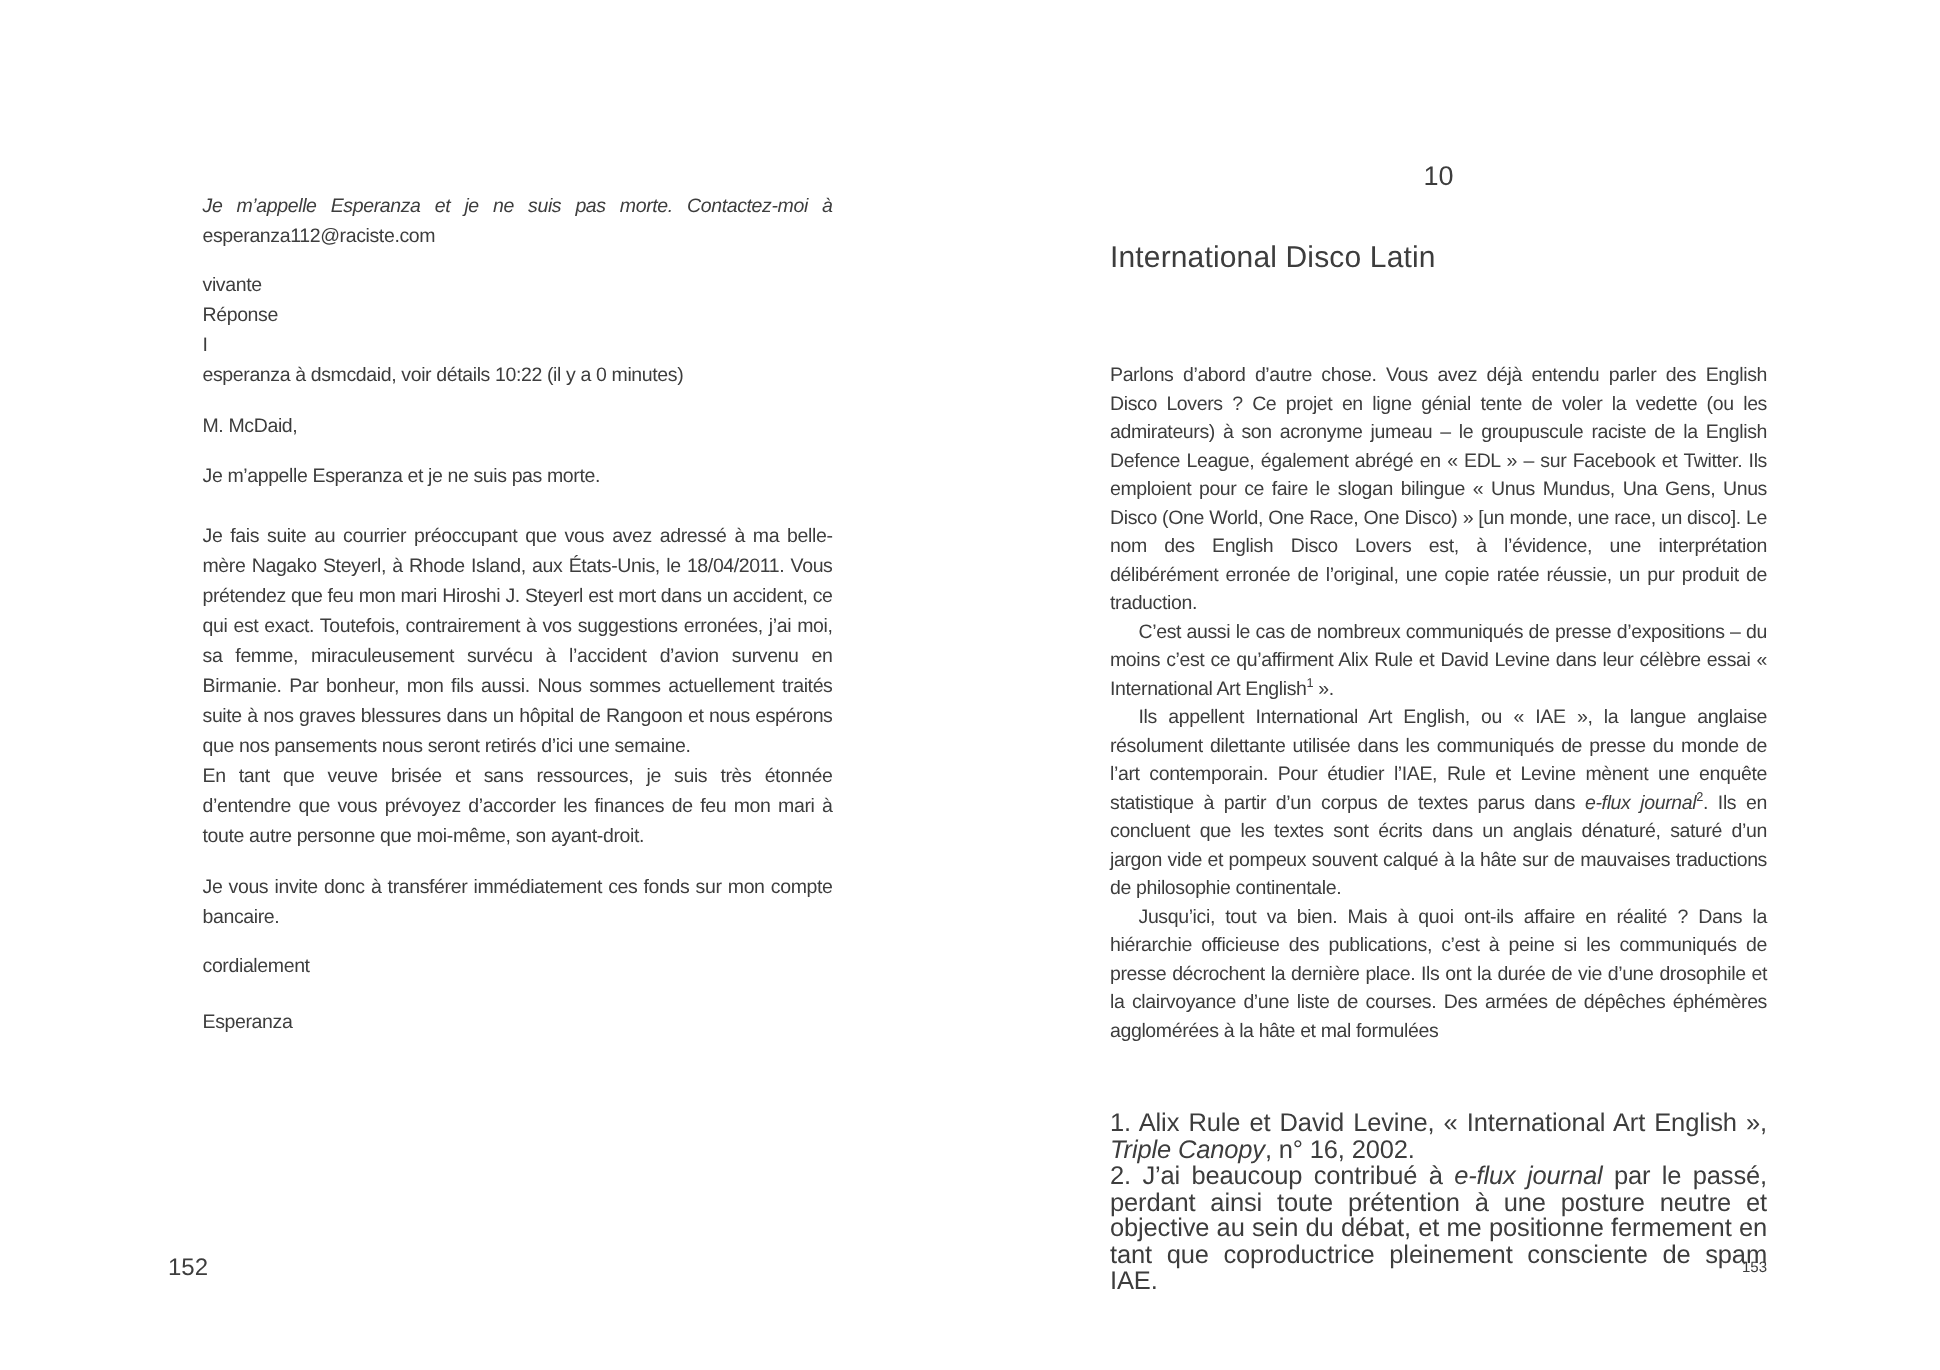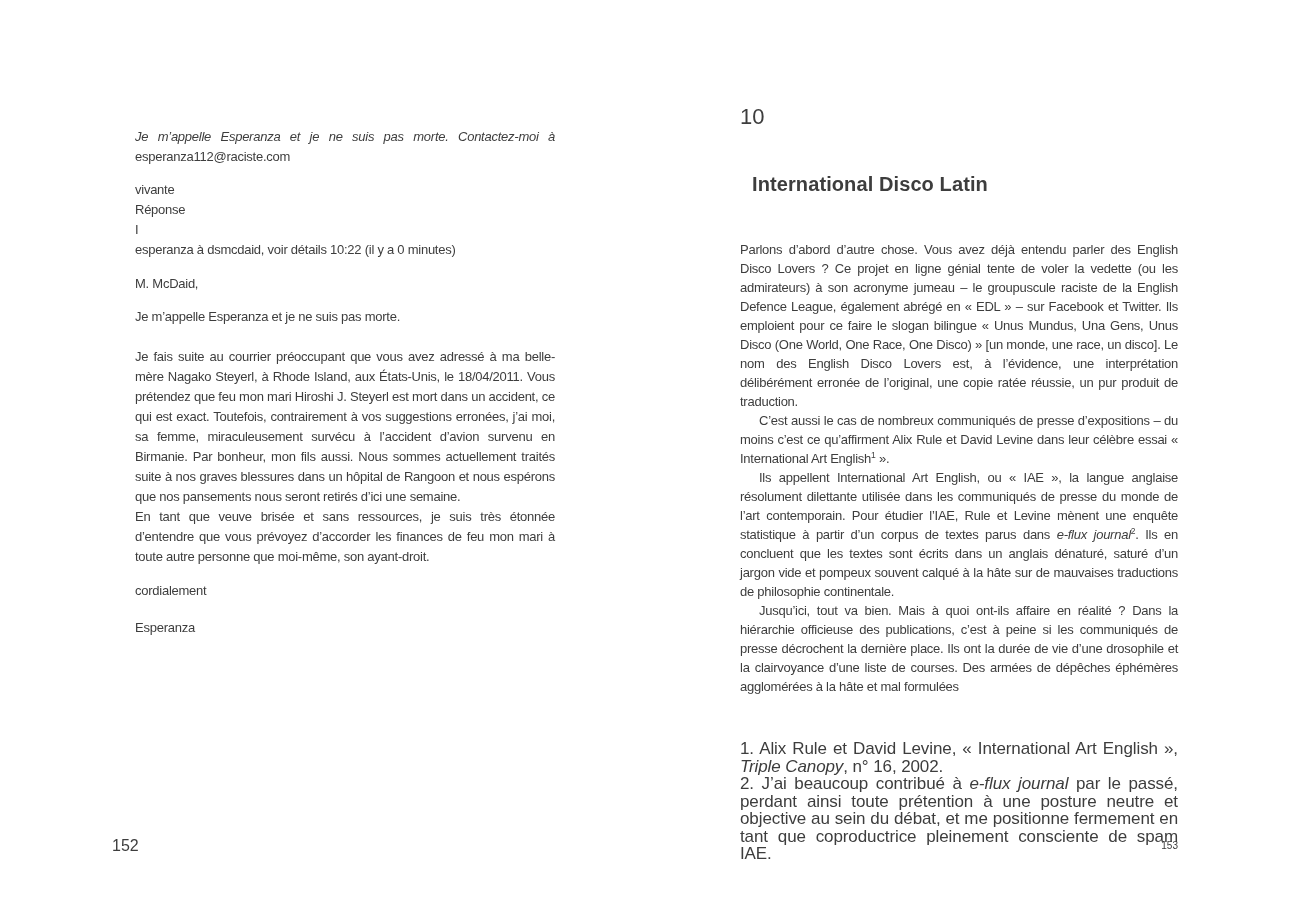--- a/index.html
+++ b/index.html
@@ -38,22 +38,22 @@
   .page-left .mb14 { margin-bottom: 14px; }
   .page-left .mb15 { margin-bottom: 0; }
   .page-left .mb17 { margin-bottom: 17px; }
   .page-left .mb20 { margin-bottom: 20px; }
 
   
   .chapter-number {
     position: absolute;
     left: 740px; top: 105px;
     width: 438px;
-    text-align: left;
-    font-size: 22px;
+    text-align: center;
+    font-size: 18px;
     line-height: 24px;
   }
   .chapter-title {
     position: absolute;
     left: 740px; top: 159px;
     font-size: 20px;
     line-height: 26px;
     letter-spacing: 0.1px;
   }
   .page-right-body {
@@ -111,32 +111,33 @@
     </p>
 
     <p class="mb13">M. McDaid,</p>
 
     <p class="mb20">Je m’appelle Esperanza et je ne suis pas morte.</p>
 
     <p class="just">Je fais suite au courrier préoccupant que vous avez adressé à ma belle-mère Nagako Steyerl, à Rhode Island, aux États-Unis, le 18/04/2011. Vous prétendez que feu mon mari Hiroshi J. Steyerl est mort dans un accident, ce qui est exact. Toutefois, contrairement à vos suggestions erronées, j’ai moi, sa femme, miraculeusement survécu à l’accident d’avion survenu en Birmanie. Par bonheur, mon fils aussi. Nous sommes actuellement traités suite à nos graves blessures dans un hôpital de Rangoon et nous espérons que nos pansements nous seront retirés d’ici une semaine.</p>
 
     <p class="just mb14">En tant que veuve brisée et sans ressources, je suis très étonnée d’entendre que vous prévoyez d’accorder les finances de feu mon mari à toute autre personne que moi-même, son ayant-droit.</p>
 
+    <p class="just mb13">Je vous invite donc à transférer immédiatement ces fonds sur mon compte bancaire.</p>
 
     <p class="mb17">cordialement</p>
 
     <p>Esperanza</p>
 
   </section>
 
   <p class="pagenum-left">152</p>
 
   <p class="chapter-number">10</p>
 
-  <h1 class="chapter-title" style="font-weight:bold; margin:12px;">International Disco Latin</h1>
+  <h1 class="chapter-title" style="font-weight:normal; margin:0;">International Disco Latin</h1>
 
   <section class="page-right-body">
 
     <p>Parlons d’abord d’autre chose. Vous avez déjà entendu parler des English Disco Lovers ? Ce projet en ligne génial tente de voler la vedette (ou les admirateurs) à son acronyme jumeau – le groupuscule raciste de la English Defence League, également abrégé en « EDL » – sur Facebook et Twitter. Ils emploient pour ce faire le slogan bilingue « Unus Mundus, Una Gens, Unus Disco (One World, One Race, One Disco) » [un monde, une race, un disco]. Le nom des English Disco Lovers est, à l’évidence, une interprétation délibérément erronée de l’original, une copie ratée réussie, un pur produit de traduction.</p>
 
     <p class="indent"><span>C’est aussi le cas de nombreux communiqués de presse d’expositions – du moins c’est ce qu’affirment Alix Rule et David Levine dans leur célèbre essai « International Art English</span><sup>1</sup><span> ».</span></p>
 
     <p class="indent"><span>Ils appellent International Art English, ou « IAE », la langue anglaise résolument dilettante utilisée dans les communiqués de presse du monde de l’art contemporain. Pour étudier l’IAE, Rule et Levine mènent une enquête statistique à partir d’un corpus de textes parus dans </span><em>e-flux journal</em><sup>2</sup><span>. Ils en concluent que les textes sont écrits dans un anglais dénaturé, saturé d’un jargon vide et pompeux souvent calqué à la hâte sur de mauvaises traductions de philosophie continentale.</span></p>
 
     <p class="indent">Jusqu’ici, tout va bien. Mais à quoi ont-ils affaire en réalité ? Dans la hiérarchie officieuse des publications, c’est à peine si les communiqués de presse décrochent la dernière place. Ils ont la durée de vie d’une drosophile et la clairvoyance d’une liste de courses. Des armées de dépêches éphémères agglomérées à la hâte et mal formulées</p>

